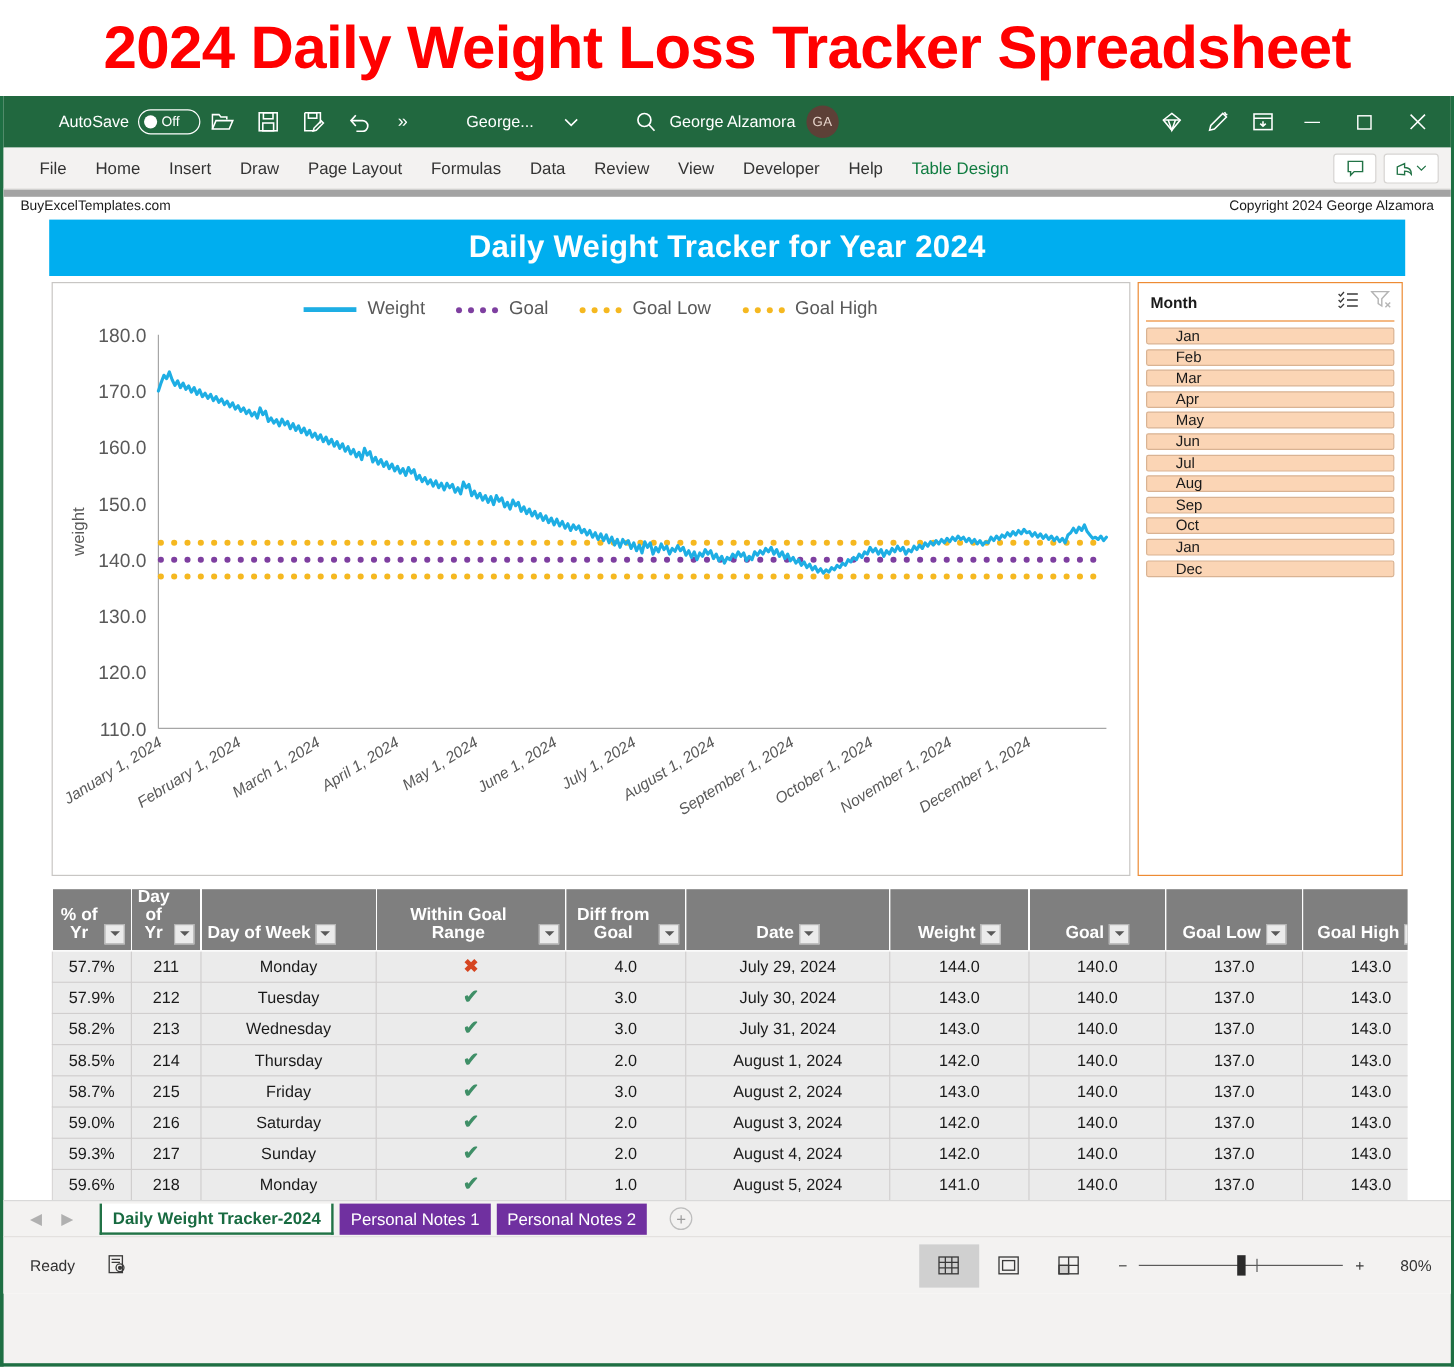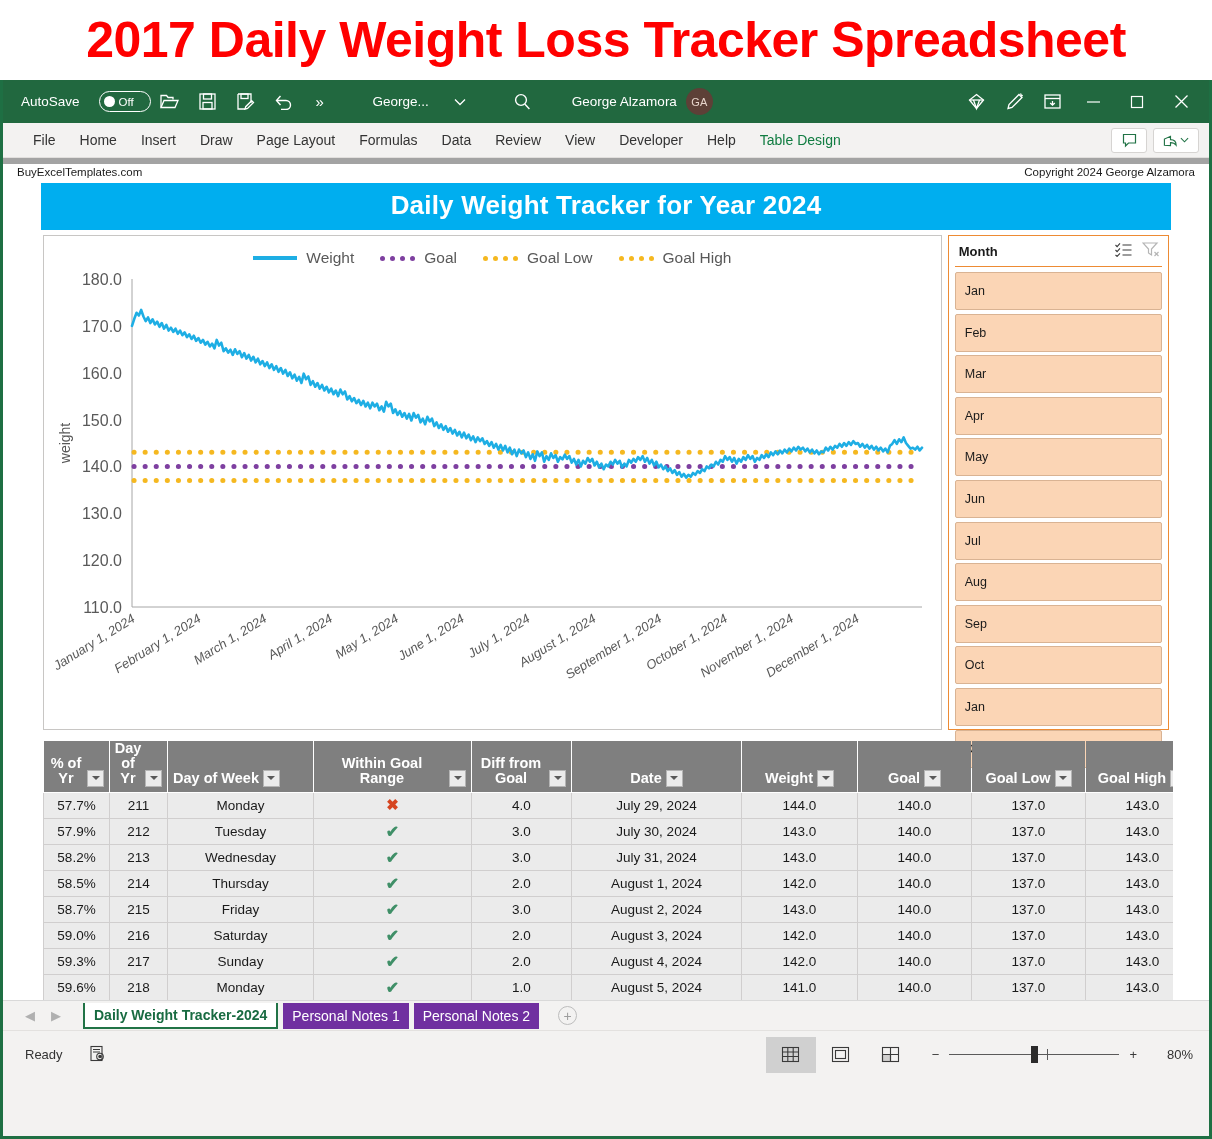--- a/index.html
+++ b/index.html
@@ -37,21 +37,21 @@
 
   
   .titlebar {
     height: 43px;
     background: #21683f;
     display: flex; align-items: center;
     padding: 0 6px 0 18px;
     color: #ffffff;
     font-size: 13.5px;
   }
-  .autosave-wrap { display: flex; align-items: center; gap: 19px; }
+  .autosave-wrap { display: flex; align-items: center; gap: 7px; margin-left: 28px; }
   .autosave-label { font-size: 13.5px; }
   .autosave-toggle {
     width: 52px; height: 21px; border-radius: 11px;
     border: 1.4px solid #ffffff;
     display: flex; align-items: center; gap: 4px;
     padding: 0 4px;
   }
   .autosave-knob { width: 11px; height: 11px; border-radius: 50%; background: #ffffff; flex: none; }
   .autosave-state { font-size: 11.5px; color: #ffffff; }
 
@@ -61,21 +61,21 @@
     color: #ffffff;
   }
   .tb-icon svg { display: block; }
   .tb-chevrons { font-size: 15px; width: 34px; text-align: center; }
   .tb-filename {
     margin-left: 36px; font-size: 13.5px;
     display: flex; align-items: center; gap: 25px;
   }
   .tb-search { margin-left: 38px; }
   .tb-user {
-    margin-left: 30px; display: flex; align-items: center; gap: 9px;
+    display: flex; align-items: center; gap: 9px;
     font-size: 13.5px;
   }
   .tb-avatar {
     width: 27px; height: 27px; border-radius: 50%;
     background: #5d4037; color: #e8d5cc;
     display: flex; align-items: center; justify-content: center;
     font-size: 11px; letter-spacing: .3px;
   }
   .tb-right { margin-left: auto; display: flex; align-items: center; }
   .tb-win { width: 44px; height: 34px; display: flex; align-items: center; justify-content: center; }
@@ -153,26 +153,26 @@
   }
   .slicer-head {
     display: flex; align-items: center;
     border-bottom: 1px solid #ed8b34;
     padding: 1px 2px 5px 4px; margin-bottom: 5px;
   }
   .slicer-title { font-size: 13px; font-weight: bold; color: #1a1a1a; }
   .slicer-icons { margin-left: auto; display: flex; gap: 10px; align-items: center; }
   .slicer-items { display: flex; flex-direction: column; gap: 3.6px; }
   .slicer-item {
-    height: 38px;
+    height: 14px;
     background: #fbd5b5;
     border: 1px solid #d9b393;
     border-radius: 2px;
     display: flex; align-items: center;
-    padding-left: 9px;
+    padding-left: 24px;
     font-size: 12.5px; color: #1a1a1a;
   }
 
   
   .table-wrap { margin: 10px 40px 0 40px; width: 1130px; overflow: hidden; height: 310px; }
   table.grid { border-collapse: collapse; width: 100%; table-layout: fixed; font-size: 13px; color: #1a1a1a; }
   table.grid th {
     background: #7f7f7f; color: #ffffff;
     font-size: 14.5px; font-weight: bold;
     height: 50px;
@@ -257,21 +257,21 @@
   .zoom-ctl { display: flex; align-items: center; gap: 10px; margin-left: 16px; color: #3a3a3a; }
   .zoom-track { width: 170px; height: 1px; background: #5a5a5a; position: relative; }
   .zoom-thumb { position: absolute; left: 82px; top: -8px; width: 7px; height: 17px; background: #2b2b2b; }
   .zoom-mid { position: absolute; left: 98px; top: -5px; width: 1px; height: 11px; background: #5a5a5a; }
   .zoom-pct { width: 42px; text-align: right; font-size: 13px; margin-left: 14px; }
 </style>
 </head>
 <body>
 
 <div class="banner">
-  <div class="banner-title">2017 Daily Weight Loss Tracker Spreadsheet</div>
+  <div class="banner-title">2024 Daily Weight Loss Tracker Spreadsheet</div>
 </div>
 
 <div class="excel-window">
 
   <div class="titlebar">
     <div class="autosave-wrap">
       <span class="autosave-label">AutoSave</span>
       <span class="autosave-toggle">
         <span class="autosave-knob"></span>
         <span class="autosave-state">Off</span>

